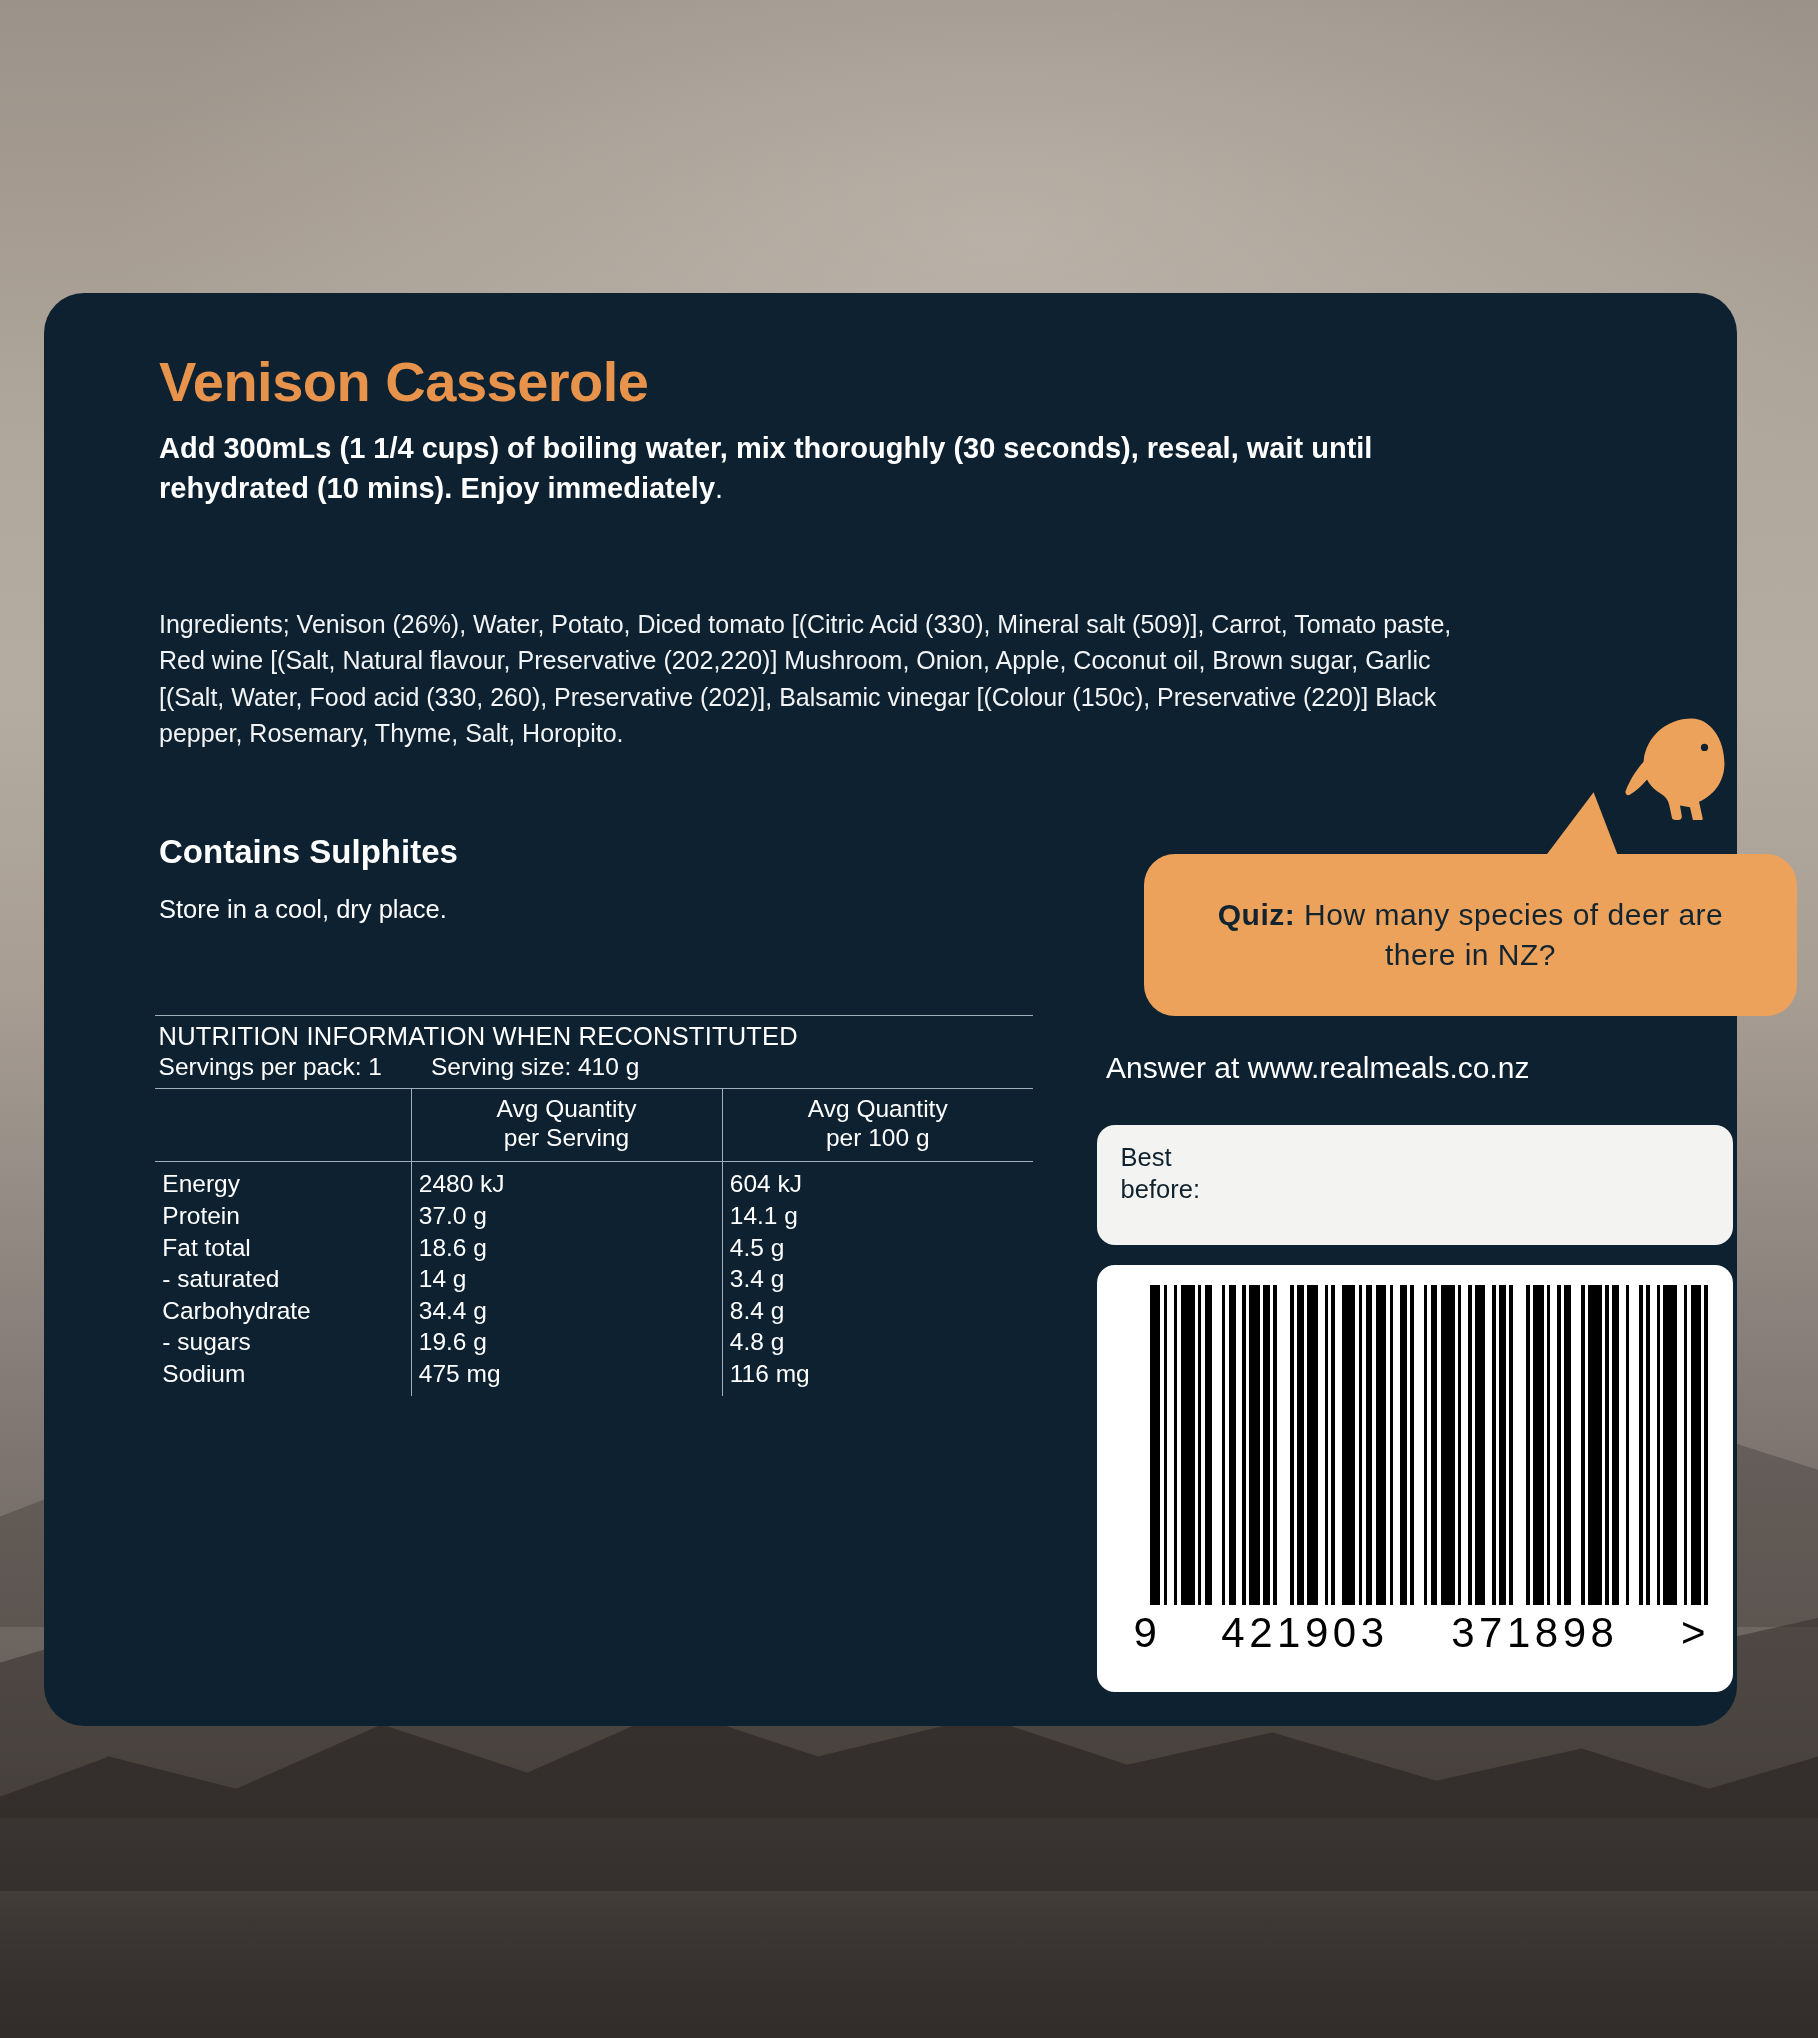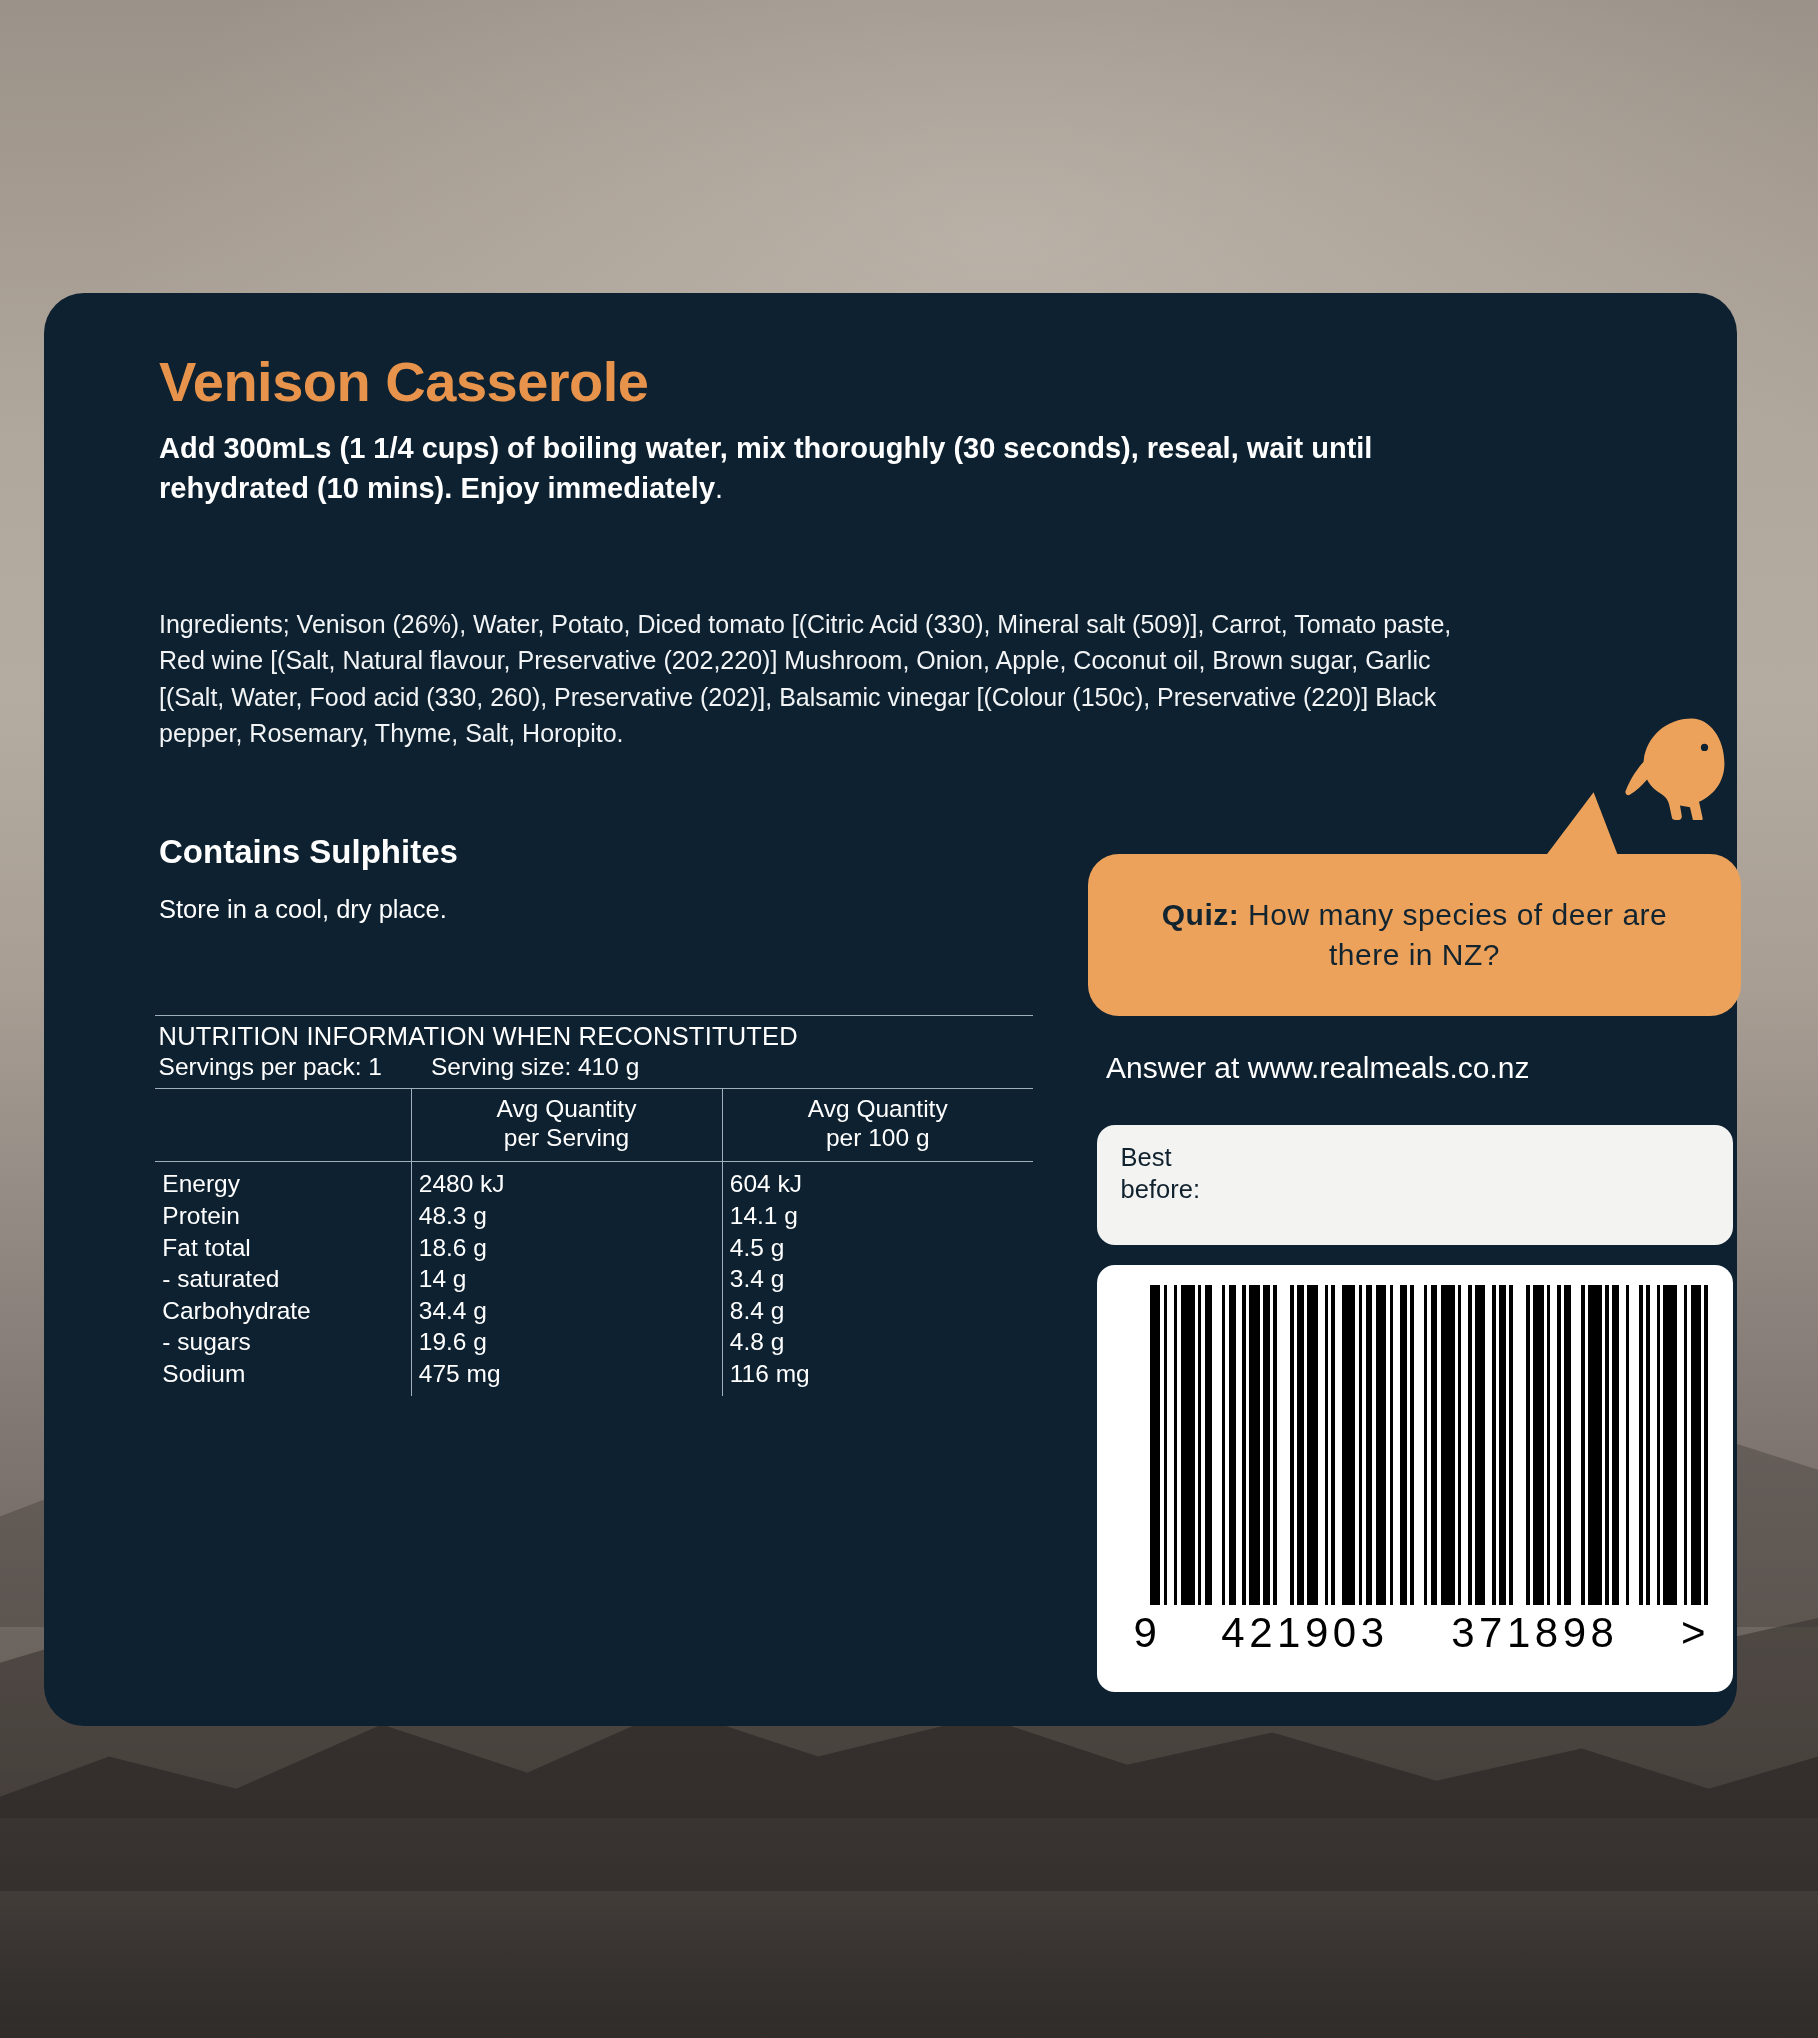--- a/index.html
+++ b/index.html
@@ -192,21 +192,21 @@
   
   .kiwi {
     position: absolute;
     left: 1577px;
     top: 364px;
     width: 118px;
     height: 107px;
   }
   .quiz-bubble {
     position: absolute;
-    left: 1044px;
+    left: 1100px;
     top: 505px;
     width: 653px;
     height: 162px;
     background: #eda25c;
     border-radius: 31px;
     color: #11242f;
     display: flex;
     align-items: center;
     justify-content: center;
     text-align: center;
@@ -335,21 +335,21 @@
           </tr>
         </thead>
         <tbody>
           <tr>
             <td class="c0">Energy</td>
             <td class="c1">2480 kJ</td>
             <td class="c2">604 kJ</td>
           </tr>
           <tr>
             <td class="c0">Protein</td>
-            <td class="c1">48.3 g</td>
+            <td class="c1">37.0 g</td>
             <td class="c2">14.1 g</td>
           </tr>
           <tr>
             <td class="c0">Fat total</td>
             <td class="c1">18.6 g</td>
             <td class="c2">4.5 g</td>
           </tr>
           <tr>
             <td class="c0"> - saturated</td>
             <td class="c1">14 g</td>

